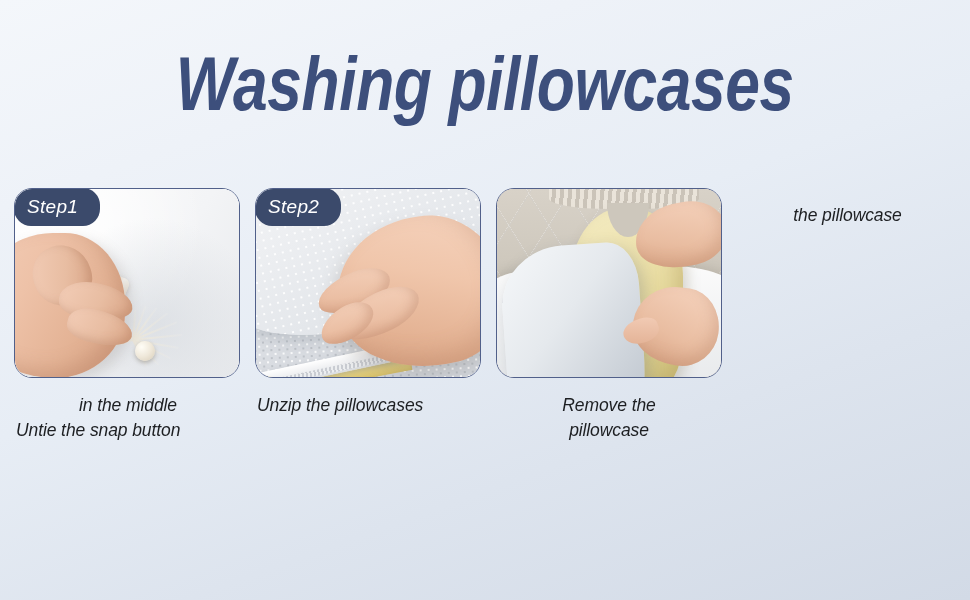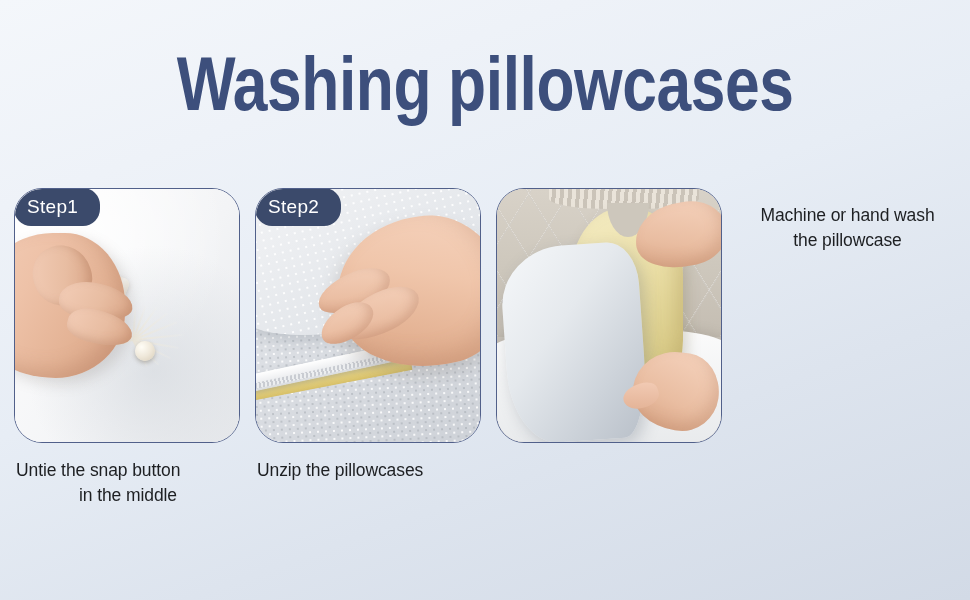--- a/index.html
+++ b/index.html
@@ -20,20 +20,21 @@
     width: 970px;
     height: 600px;
     background:
       linear-gradient(160deg,
         #f4f7fb 0%,
         #eef2f8 22%,
         #e7edf5 46%,
         #dde4ee 70%,
         #d2dae6 100%);
     overflow: hidden;
+    font-style: italic;
   }
 
   
   .title-wrap {
     position: absolute;
     top: 44px;
     left: 0;
     width: 970px;
     text-align: center;
   }
@@ -62,23 +63,23 @@
   .step {
     width: 226px;
     display: flex;
     flex-direction: column;
     align-items: stretch;
   }
 
   .card {
     position: relative;
     width: 226px;
-    height: 255px;
+    height: 190px;
     border: 1.4px solid #51608a;
-    border-radius: 28px;
+    border-radius: 18px;
     background: #f2f3f5;
     overflow: hidden;
     box-sizing: border-box;
   }
 
   .badge {
     position: absolute;
     top: -1px;
     left: -1px;
     z-index: 6;
@@ -477,22 +478,22 @@
           </div>
           <div class="button"></div>
           <div class="snapgrip"></div>
           <div class="hand"></div>
           <div class="thumb"></div>
           <div class="finger-a"></div>
           <div class="finger-b"></div>
         </div>
       </div>
       <div class="caption lead-left">
+        <div style="text-align:center;">in the middle</div>
         <div>Untie the snap button</div>
-        <div style="text-align:center;">in the middle</div>
       </div>
     </div>
 
     <div class="step">
       <div class="card">
         <div class="badge">Step2</div>
         <div class="photo p2">
           <div class="fabric"></div>
           <div class="foam"></div>
           <div class="zipband"></div>
@@ -520,23 +521,26 @@
           <div class="crown"></div>
           <div class="bed"></div>
           <div class="foampillow"></div>
           <div class="foamnotch"></div>
           <div class="hand-top"></div>
           <div class="case"></div>
           <div class="grip"></div>
           <div class="hand-bot"></div>
         </div>
       </div>
+      <div class="caption">
+        <div>Remove the</div>
+        <div>pillowcase</div>
+      </div>
     </div>
 
     <div class="step">
       <div class="caption">
-        <div>Machine or hand wash</div>
         <div>the pillowcase</div>
       </div>
     </div>
 
   </div>
 </div>
 
 </body></html>

